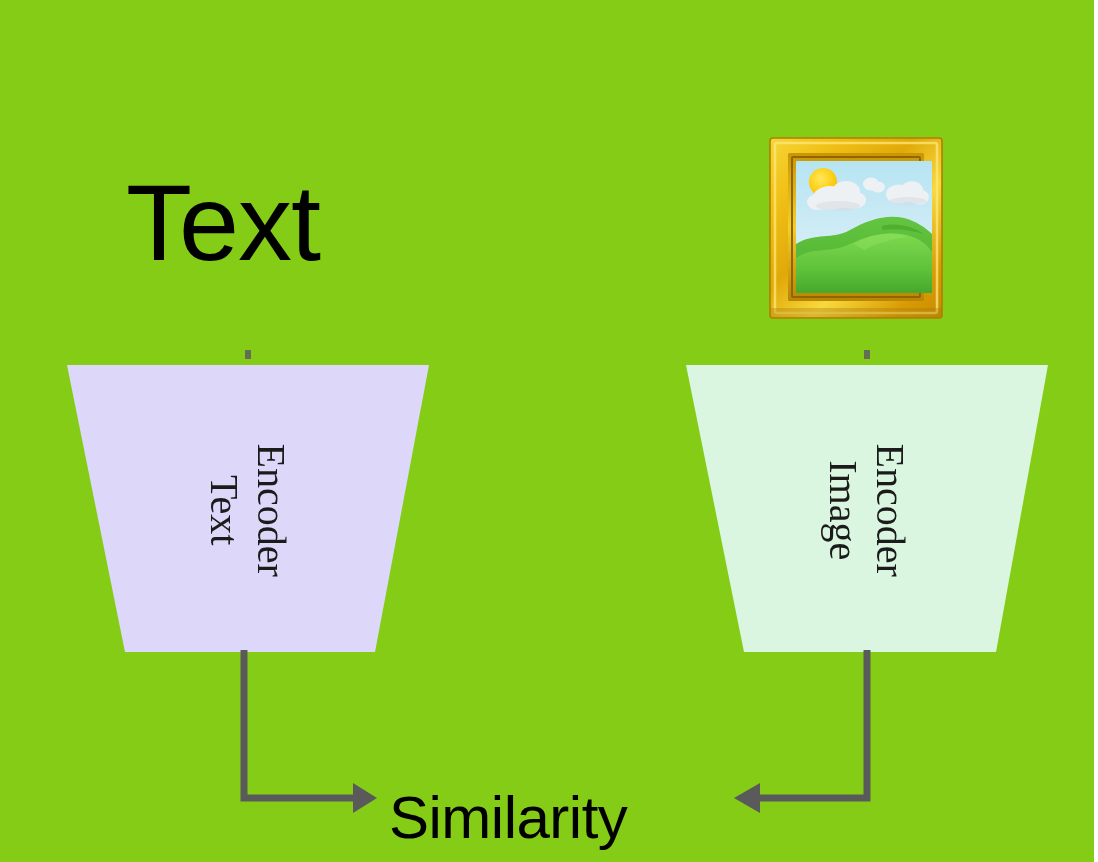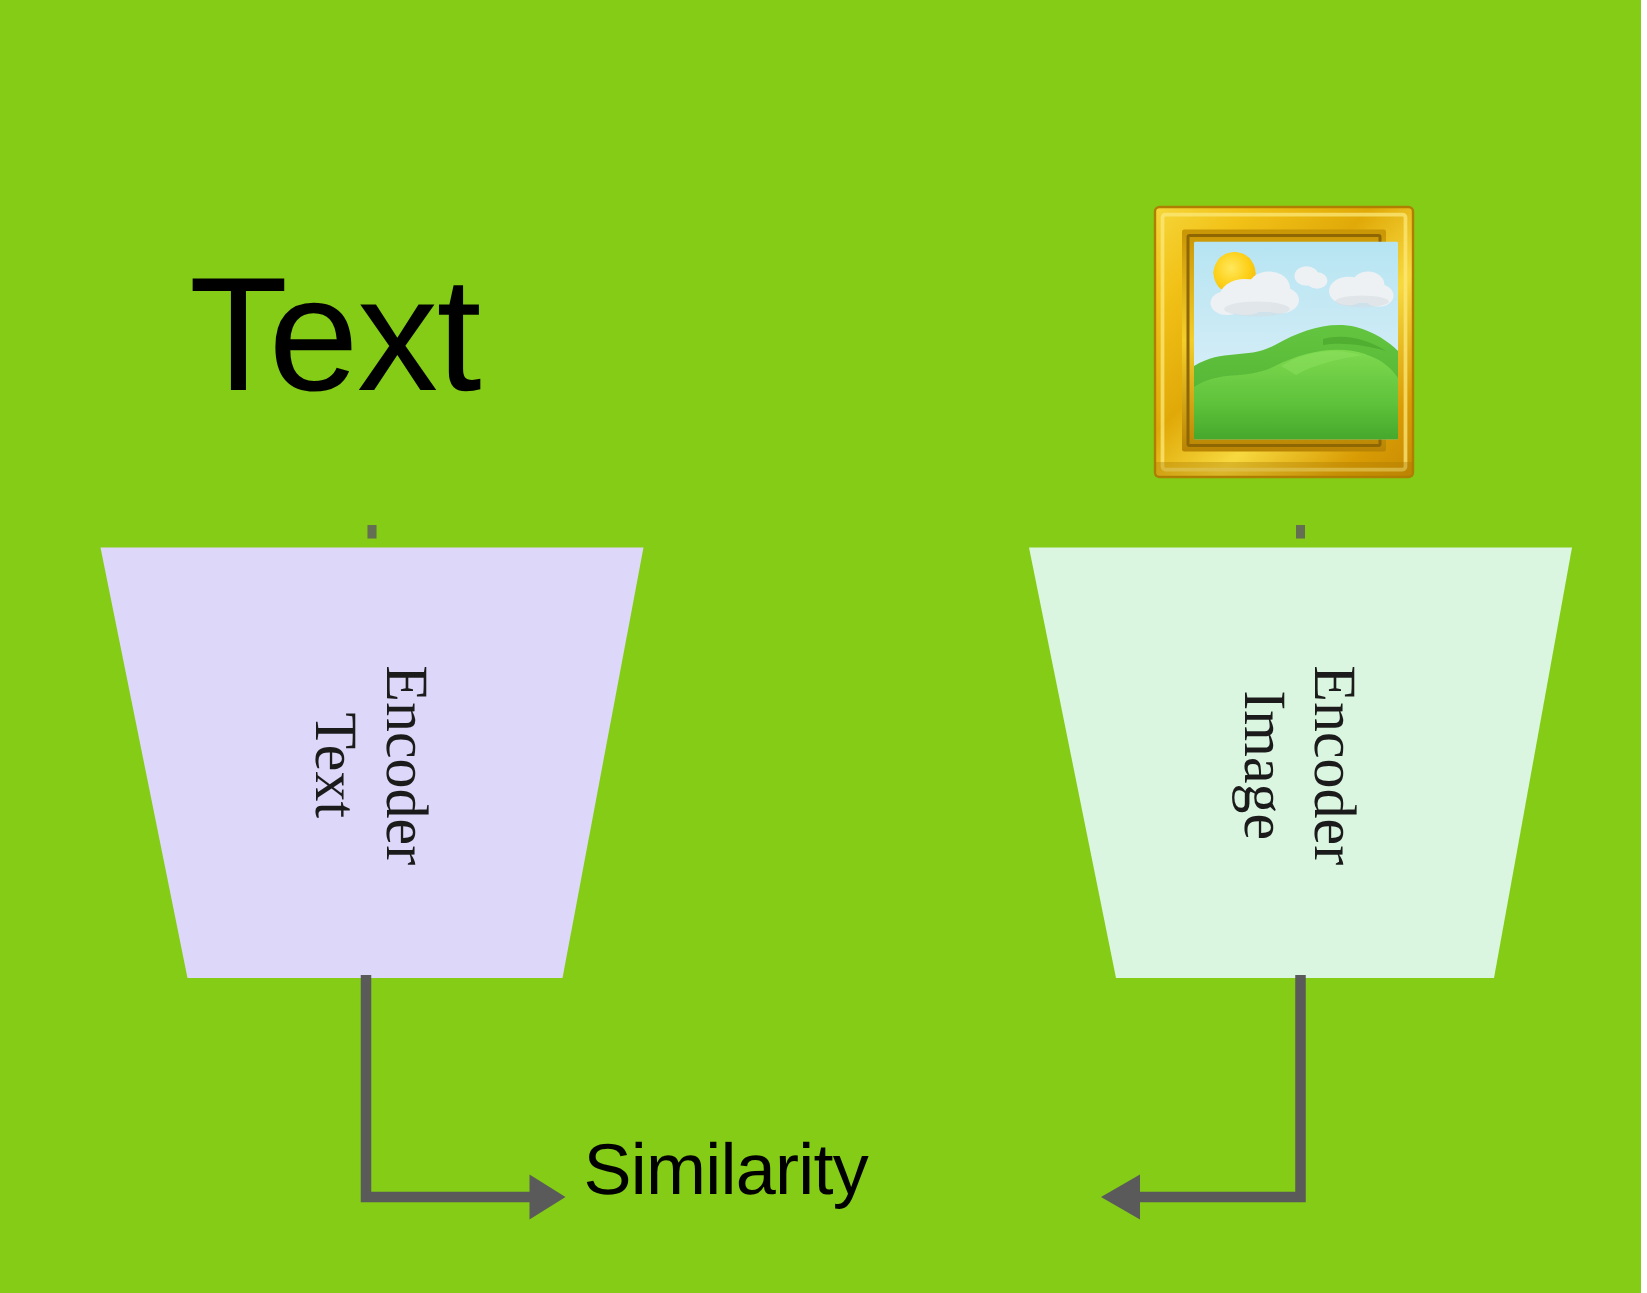--- a/index.html
+++ b/index.html
@@ -99,23 +99,23 @@
     height: 175px;
   }
   #connector-left  { left: 225px; width: 175px; }
   #connector-right { left: 715px; width: 175px; }
   .connector svg { display: block; width: 100%; height: 100%; overflow: visible; }
 
   
   .similarity-label {
     position: absolute;
     left: 389px;
-    top: 756px;
+    top: 786px;
     font-family: "Liberation Sans", sans-serif;
-    font-size: 48px;
+    font-size: 60px;
     line-height: 1.05;
     color: #000000;
     letter-spacing: -0.5px;
     white-space: nowrap;
   }
 </style>
 </head>
 <body>
 
 <div id="canvas">

